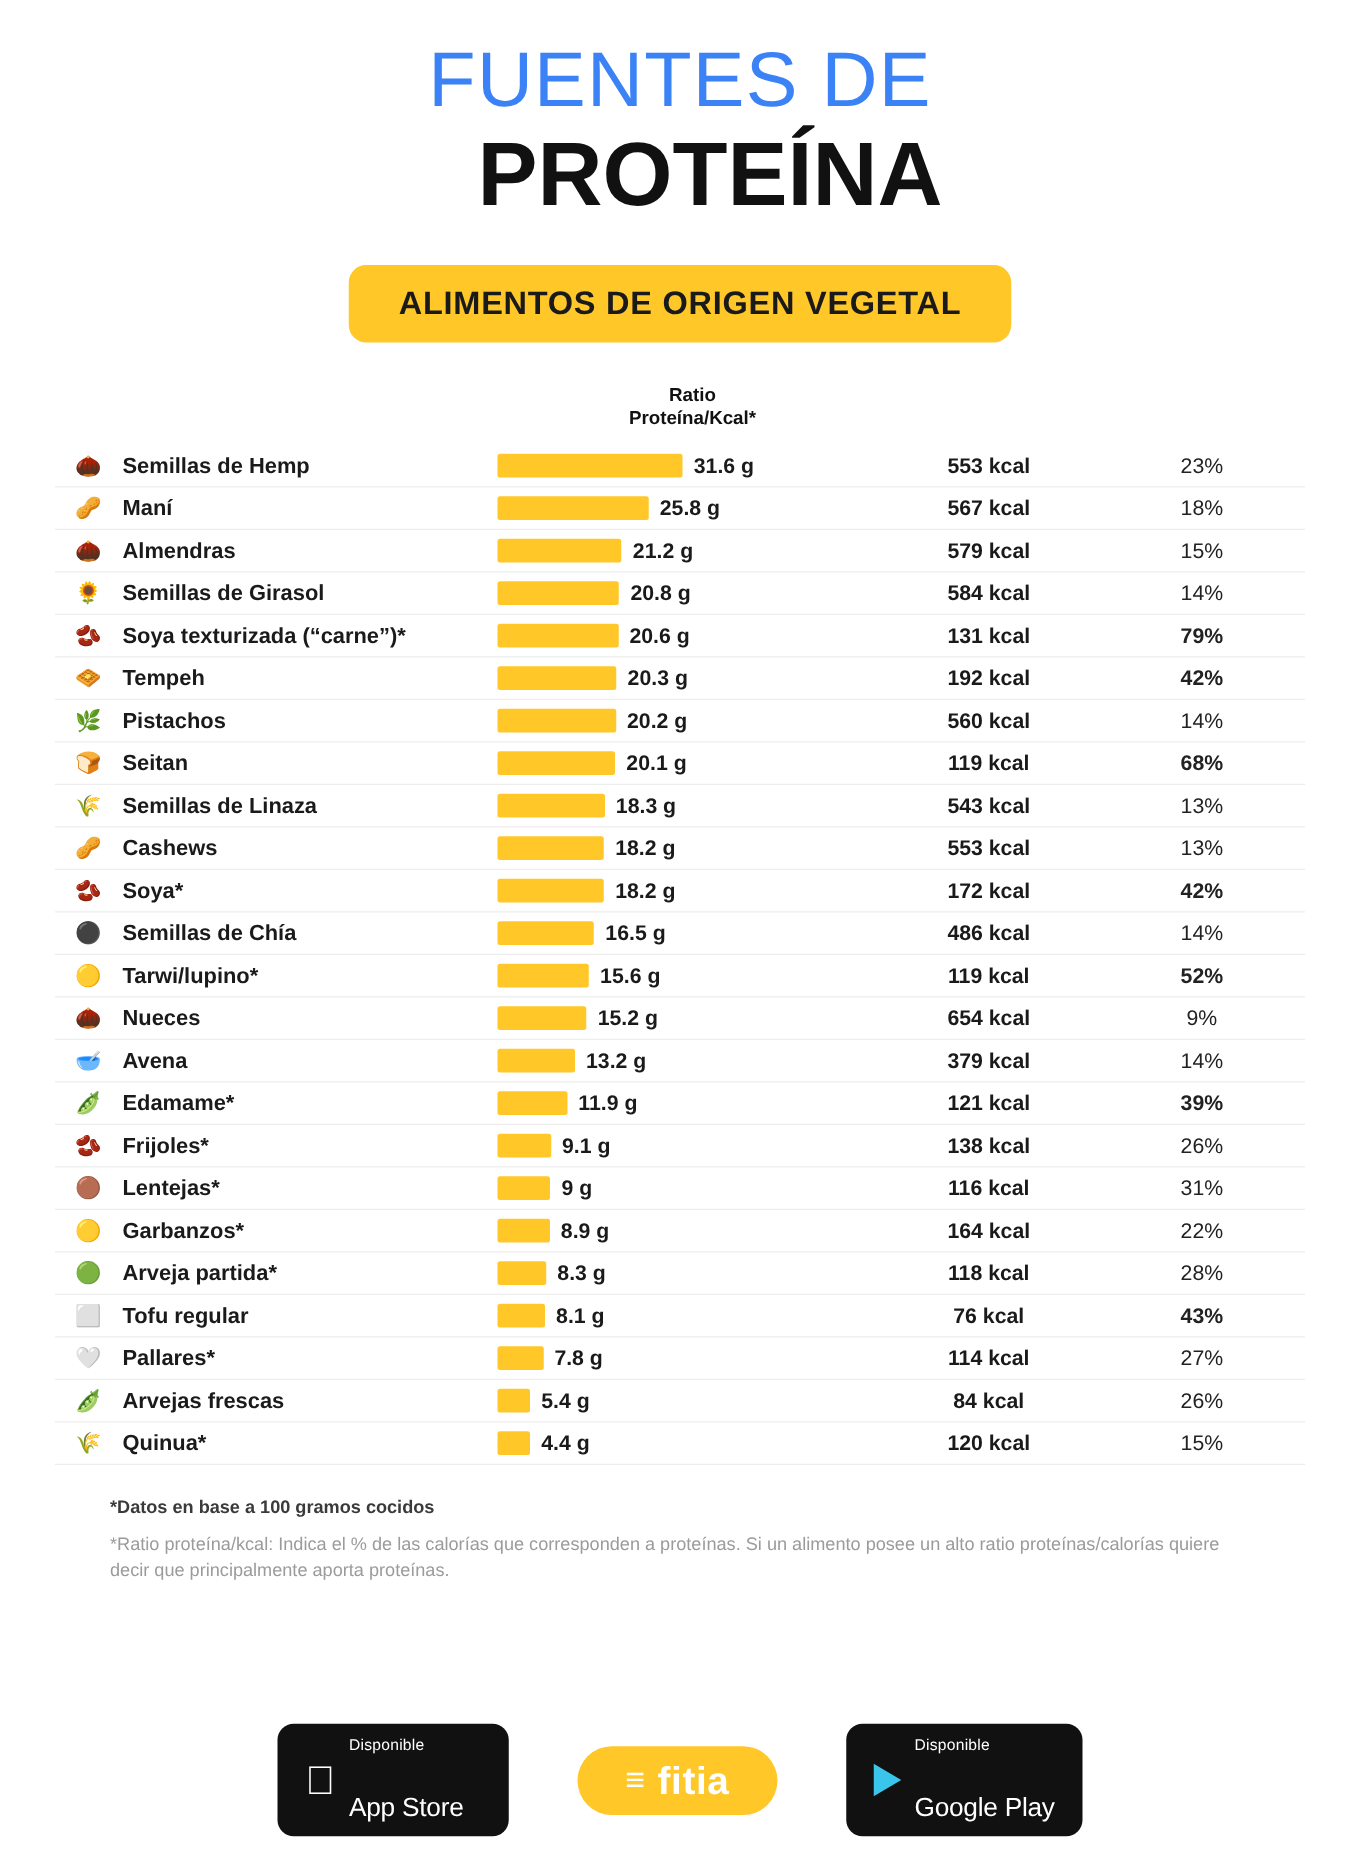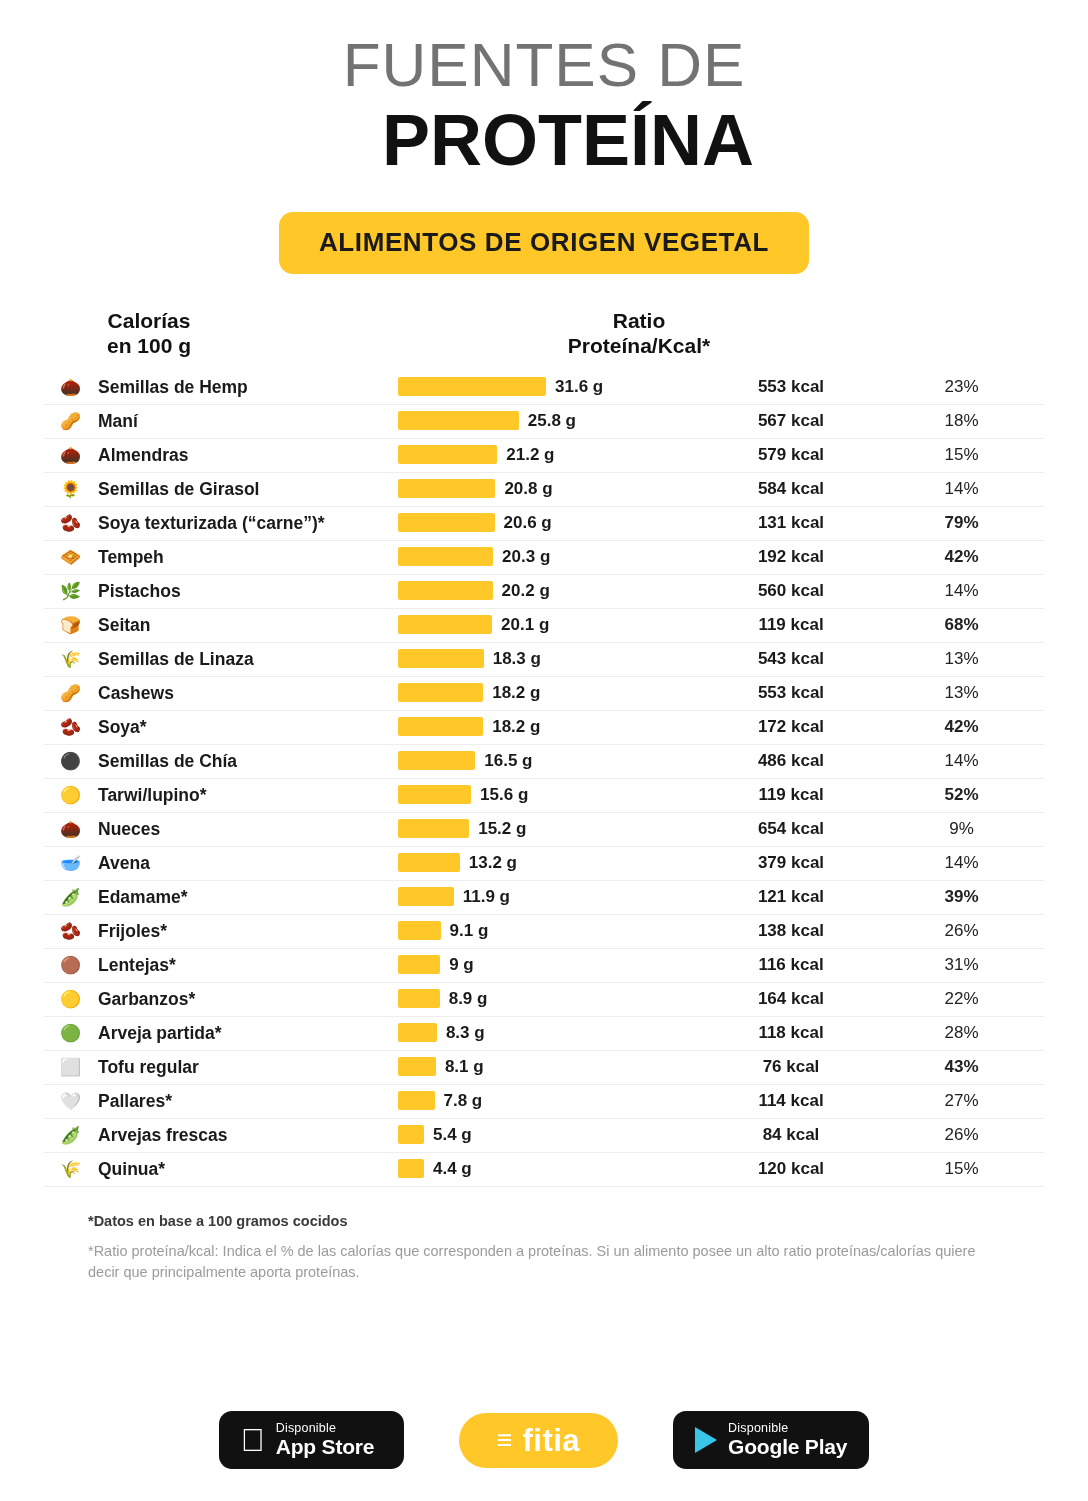--- a/index.html
+++ b/index.html
@@ -26,21 +26,21 @@
   
   .title-block {
     text-align: center;
     padding-top: 34px;
   }
   .title-line1 {
     font-size: 62px;
     letter-spacing: 1px;
     font-weight: 400;
     line-height: 1.0;
-    color: #737373;
+    color: #3b82f6;
   }
   .title-line2 {
     font-size: 72px;
     font-weight: 800;
     letter-spacing: 0px;
     line-height: 1.08;
     margin-top: 6px;
     color: #111;
     margin-left: 48px;
   }
@@ -77,21 +77,21 @@
     flex: 0 0 170px;
     text-align: center;
     font-size: 21px;
     font-weight: 800;
     line-height: 1.22;
     color: #111;
   }
   .ch-ratio {
     flex: 1 1 auto;
     text-align: center;
-    font-size: 21px;
+    font-size: 15px;
     font-weight: 800;
     line-height: 1.22;
     color: #111;
   }
 
   
   .rows {
     margin-top: 12px;
     padding: 0 44px 0 44px;
   }
@@ -196,22 +196,23 @@
     align-items: center;
   }
   .badge .txt { line-height: 1.12; }
   .badge .small {
     font-size: 12.5px;
     font-weight: 500;
     letter-spacing: .2px;
   }
   .badge .big {
     font-size: 21px;
-    font-weight: 700;
+    font-weight: 400;
     letter-spacing: -.2px;
+    margin-top: 32px;
   }
   .fitia {
     background: #FFC728;
     border-radius: 40px;
     padding: 12px 38px;
     display: flex;
     align-items: center;
     gap: 10px;
   }
   .fitia .mark {
@@ -243,24 +244,20 @@
 
   <div class="title-block">
     <div class="title-line1">FUENTES DE</div>
     <div class="title-line2">PROTEÍNA</div>
     <div class="subtitle-wrap">
       <div class="subtitle-pill">ALIMENTOS DE ORIGEN VEGETAL</div>
     </div>
   </div>
 
   <div class="col-head">
-    <div class="ch-cal">
-      <div>Calorías</div>
-      <div>en 100 g</div>
-    </div>
     <div class="ch-ratio">
       <div>Ratio</div>
       <div>Proteína/Kcal*</div>
     </div>
   </div>
 
   <div class="rows" id="rows">
       <div class="row">
         <div class="r-icon">🌰</div>
         <div class="r-name">Semillas de Hemp</div>

